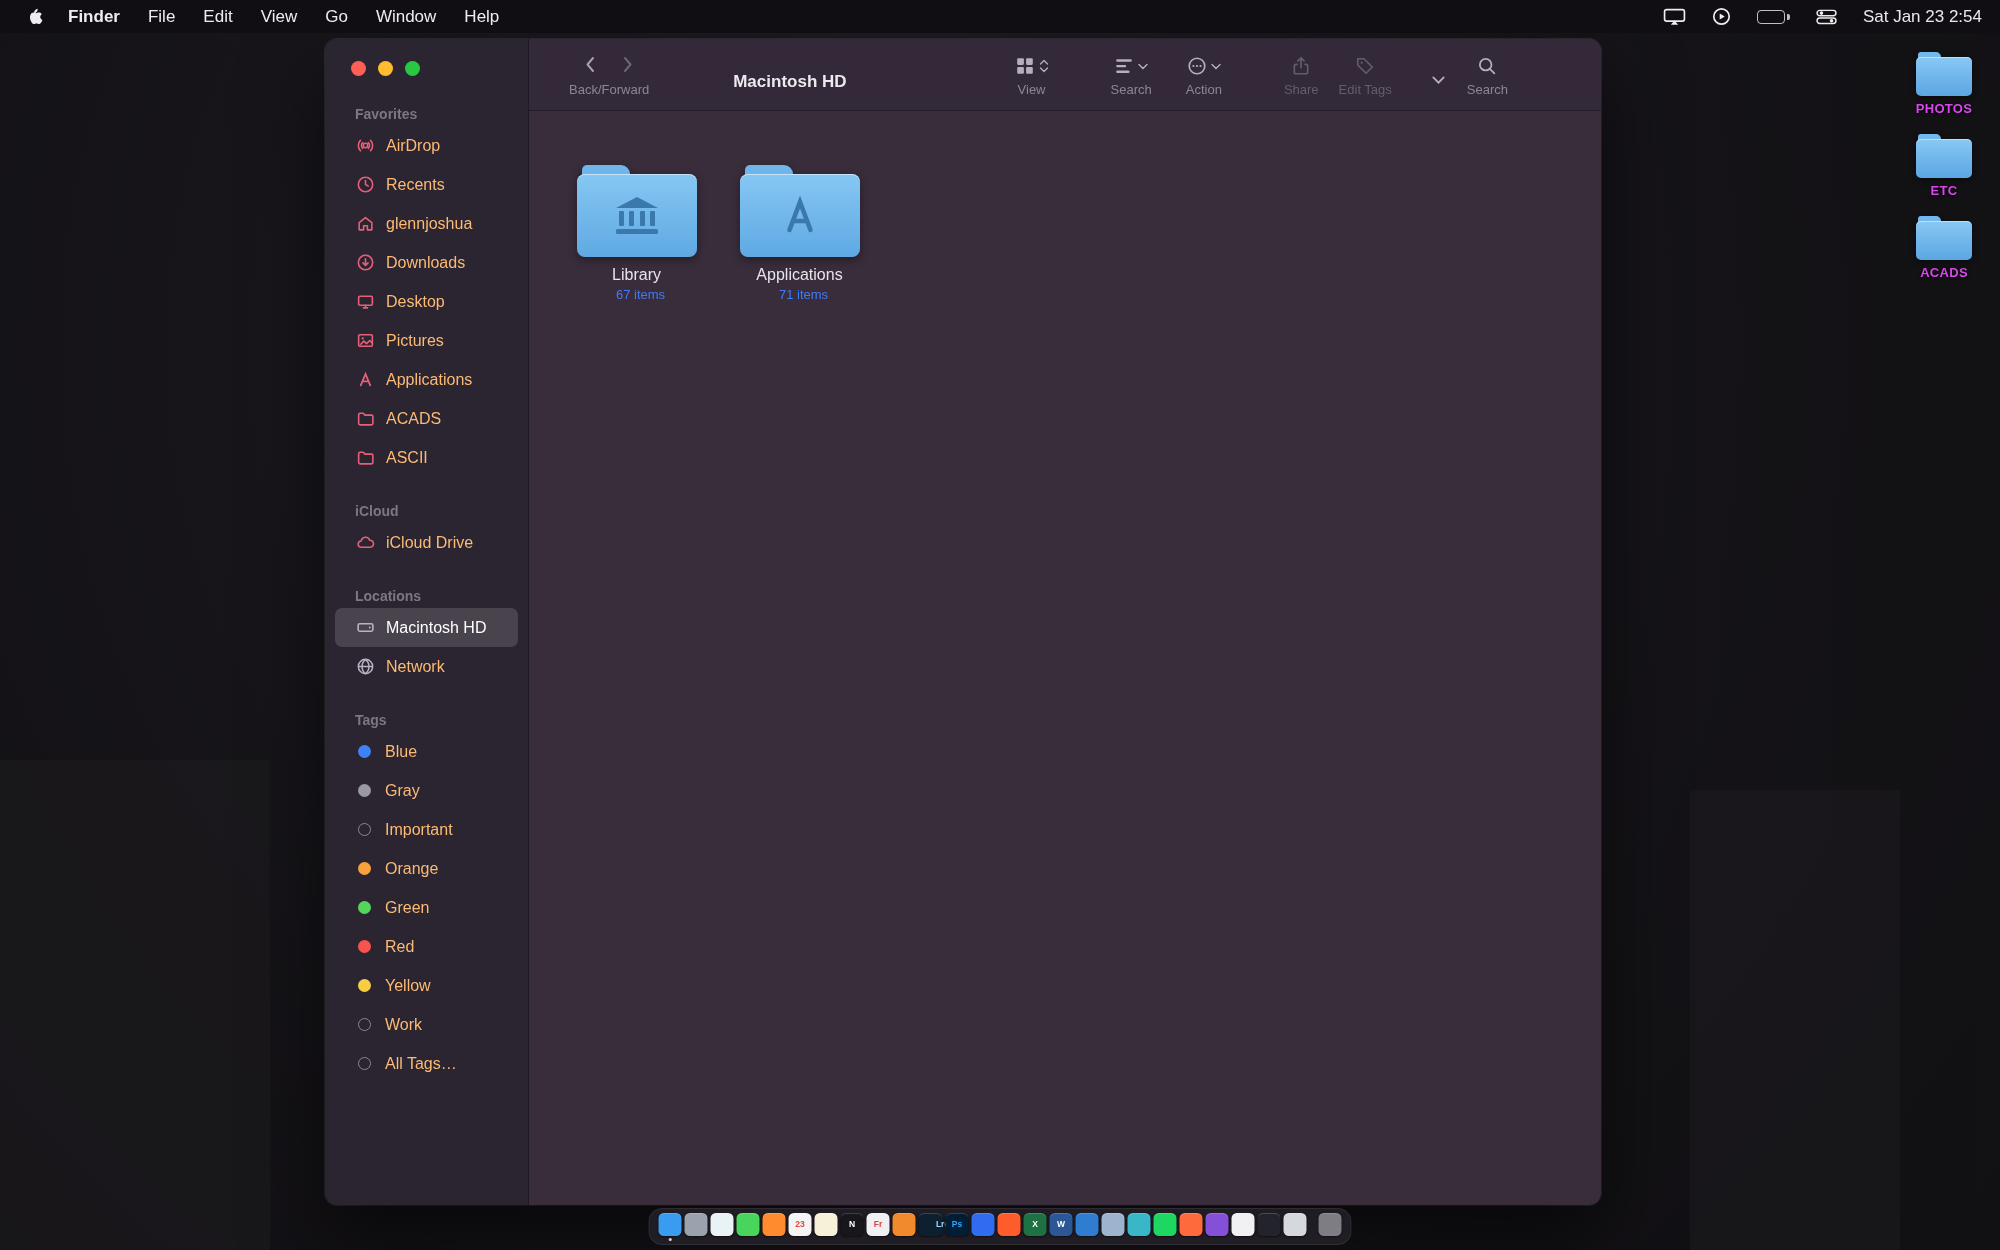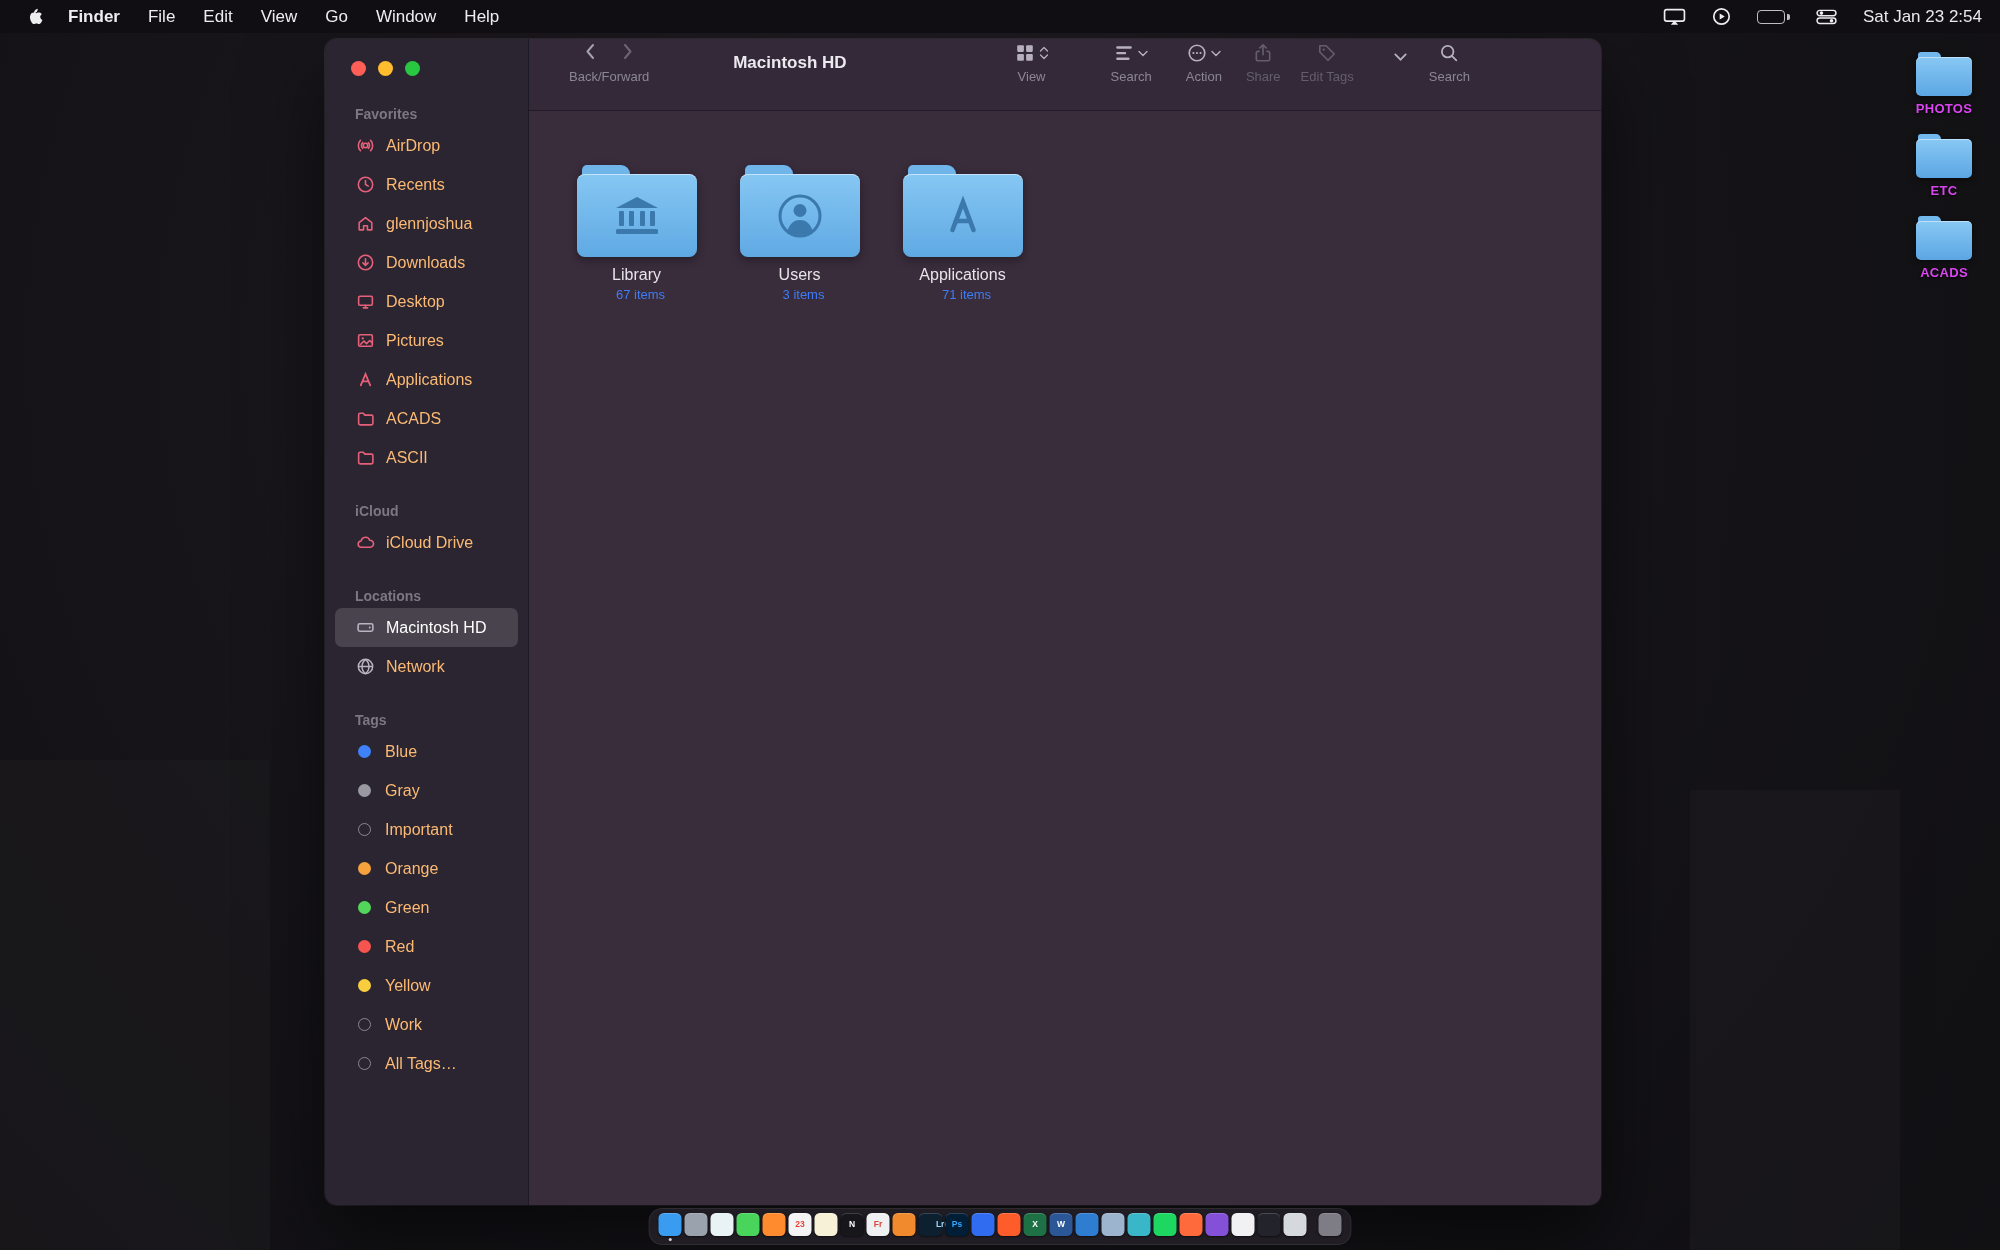--- a/index.html
+++ b/index.html
@@ -69,37 +69,37 @@
   .sic { width:20px; height:20px; margin-right:11px; display:flex; align-items:center; justify-content:center;
     color:#e7607a; flex-shrink:0; }
   .sic.gray { color:#b9b4c1; }
   .sic svg { width:19px; height:19px; display:block; }
   .dot { width:13px; height:13px; border-radius:50%; margin:0 14px 0 3px; flex-shrink:0; }
   .dot.hollow { background:transparent !important; border:1.6px solid #8b8692; }
 
   
   .main { flex:1; display:flex; flex-direction:column; background:#392c3b; }
   .toolbar { height:72px; background:#332939; border-bottom:1px solid #221c28;
-    display:flex; align-items:flex-start; padding:1px 26px 0 40px; flex-shrink:0; }
+    display:flex; align-items:center; padding:1px 26px 0 40px; flex-shrink:0; }
   .nav-group { display:flex; flex-direction:column; align-items:center; }
   .nav-arrows { display:flex; gap:26px; height:26px; align-items:center; }
   .nav-arrows svg { width:12px; height:19px; }
   .arrow-back { color:#a6a0ae; }
   .arrow-fwd { color:#6c6673; }
   .tb-label { font-size:13px; color:#8c8694; margin-top:3px; white-space:nowrap; }
   .tb-title { font-size:17px; font-weight:700; color:#ece9ef; margin:13px 0 0 84px; white-space:nowrap; }
   .tb-btn { display:flex; flex-direction:column; align-items:center; color:#b6b0bd; cursor:default; }
   .tb-ic { height:26px; display:flex; align-items:center; gap:4px; }
   .tb-ic svg.main-ic { width:20px; height:20px; }
   .tb-ic svg.chev { width:10px; height:7px; }
   .tb-ic svg.updown { width:10px; height:14px; }
   .tb-btn.dim { color:#645e6b; }
   .tb-btn.dim .tb-label { color:#645e6b; }
   .ml-view { margin-left:168px; } .ml-group { margin-left:62px; } .ml-action { margin-left:34px; }
-  .ml-share { margin-left:24px; } .ml-tags { margin-left:20px; } .ml-chev { margin-left:40px; }
+  .ml-share { margin-left:62px; } .ml-tags { margin-left:20px; } .ml-chev { margin-left:40px; }
   .ml-search { margin-left:22px; }
   .overflow-chev { margin-top:7px; color:#b6b0bd; }
 
   
   .content { flex:1; padding:54px 0 0 26px; display:flex; align-items:flex-start; }
   .fcell { width:163px; display:flex; flex-direction:column; align-items:center; cursor:default; }
   .folder-big { width:120px; height:92px; position:relative; filter:drop-shadow(0 3px 4px rgba(0,0,0,.35)); }
   .folder-big .tab { position:absolute; top:0; left:5px; width:48px; height:17px;
     border-radius:5px 9px 0 0; background:#6fb5ea; }
   .folder-big .fbody { position:absolute; top:9px; left:0; right:0; bottom:0;
@@ -503,36 +503,20 @@
                     <rect x="3" y="34" width="42" height="5" rx="1.5"></rect>
                   </g>
                 </svg>
               </span>
             </div>
         </div>
         <div class="fname">Library</div>
         <div class="fcount">67 items</div>
       </div>
 
-      <div class="fcell">
-        <div class="folder-big">
-          <div class="tab"></div>
-          <div class="fbody">
-              <span class="glyph">
-                <svg width="46" height="46" viewBox="0 0 46 46">
-                  <circle cx="23" cy="23" r="20" fill="none" stroke="currentColor" stroke-width="3"></circle>
-                  <circle cx="23" cy="17.5" r="6.5" fill="currentColor"></circle>
-                  <path d="M10.5 37.5c2.5-7.5 7-10.5 12.5-10.5s10 3 12.5 10.5a20 20 0 0 1-25 0z" fill="currentColor"></path>
-                </svg>
-              </span>
-            </div>
-        </div>
-        <div class="fname">Users</div>
-        <div class="fcount">3 items</div>
-      </div>
 
 
       <div class="fcell">
         <div class="folder-big">
           <div class="tab"></div>
           <div class="fbody">
               <span class="glyph">
                 <svg width="46" height="42" viewBox="0 0 46 42">
                   <g fill="none" stroke="currentColor" stroke-width="4.6" stroke-linecap="round">
                     <path d="M12.5 35 23 7l10.5 28"></path>

